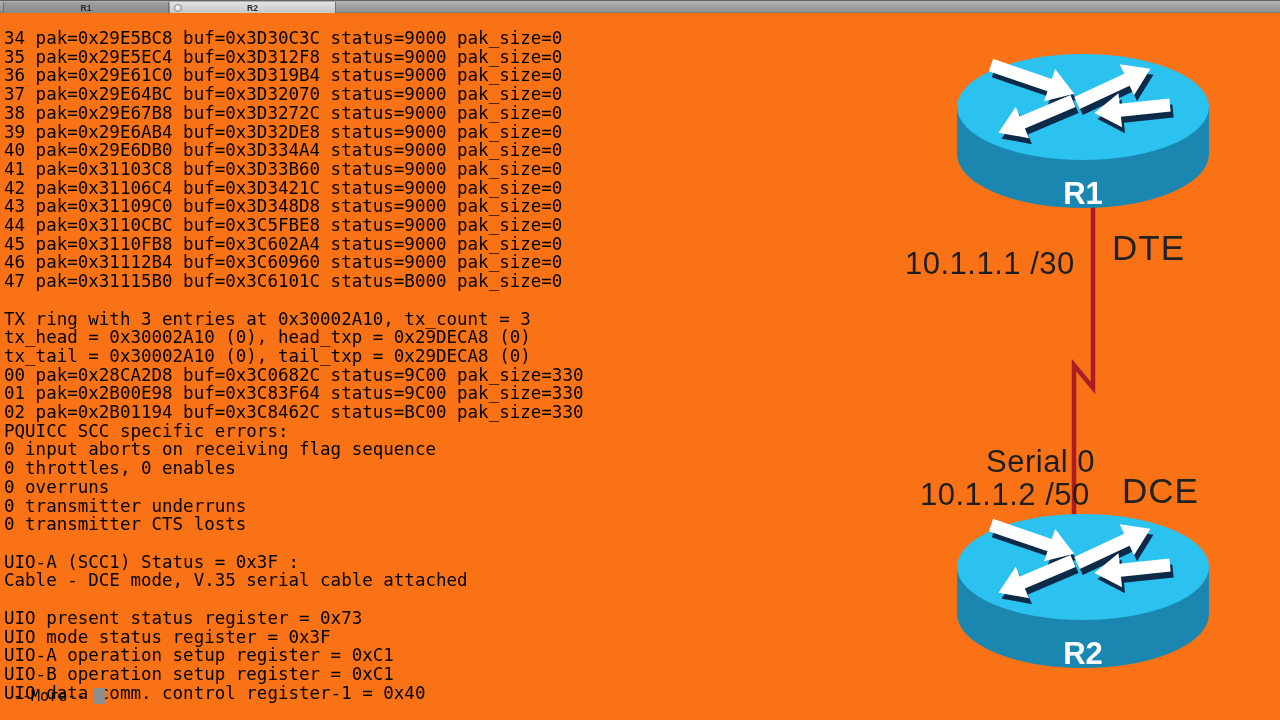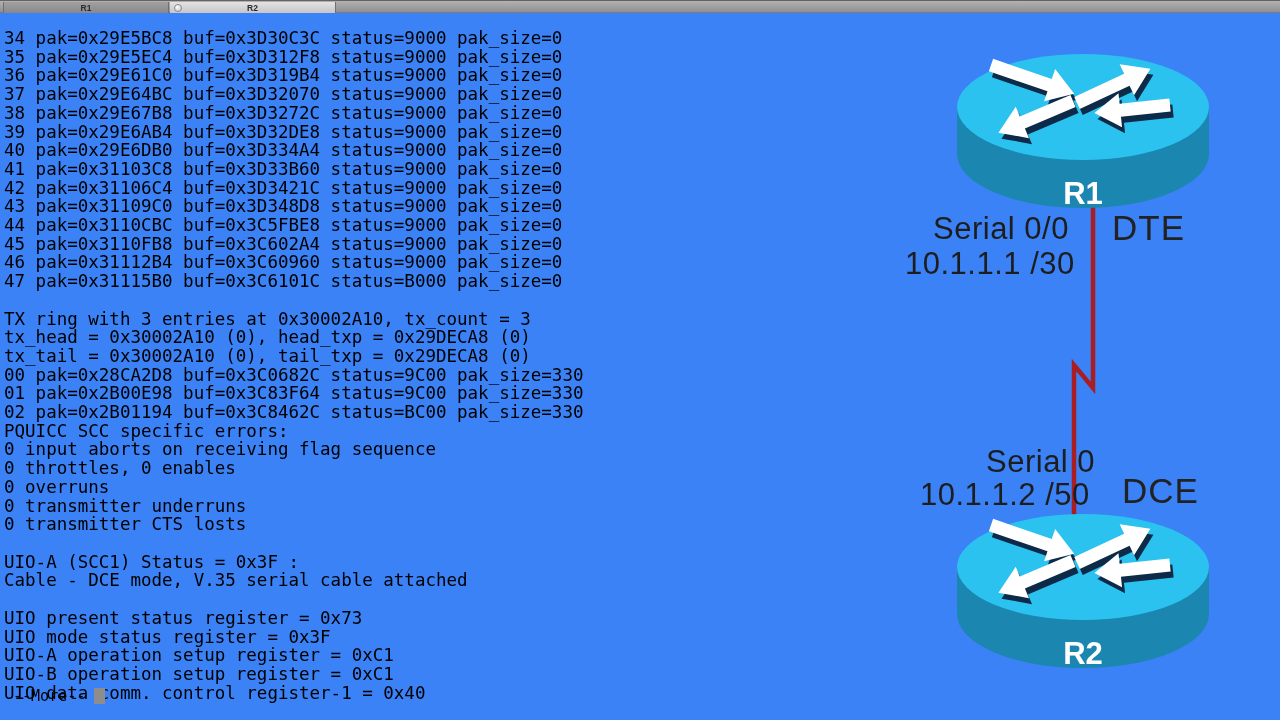--- a/index.html
+++ b/index.html
@@ -1,18 +1,18 @@
 <!DOCTYPE html>
 <html><head>
 <meta charset="utf-8">
 <style>
   * { margin:0; padding:0; box-sizing:border-box; }
   html,body { width:1280px; height:720px; overflow:hidden; background:#fdfdfd;
               font-family:"Liberation Sans", sans-serif; }
-  .stage { position:absolute; top:0; left:0; width:1280px; height:720px; background:#3b82f6; }
+  .stage { position:absolute; top:0; left:0; width:1280px; height:720px; background:#f97316; }
 
   
   .tabbar { position:absolute; top:0; left:0; width:1280px; height:13px;
             background:linear-gradient(#b2b2b2,#8f8f8f);
             border-top:1px solid #636363; border-bottom:1px solid #7d7d7d; }
   .tab { position:absolute; top:1px; height:11px; display:flex; align-items:center;
          justify-content:center; font-size:8.5px; font-weight:bold; color:#2b2b2b; }
   .tab-inactive { left:3px; width:166px; background:linear-gradient(#a0a0a0,#898989);
                   border-left:1px solid #6f6f6f; border-right:1px solid #6f6f6f; }
   .tab-active { left:170px; width:166px; background:linear-gradient(#e3e3e3,#c6c6c6);
@@ -35,21 +35,21 @@
   .diagram { position:absolute; top:0; left:870px; width:410px; height:720px; }
   .router { position:absolute; width:256px; height:160px; }
   .router-r1 { left:85px; top:51px; }   
   .router-r2 { left:85px; top:511px; }
   .link-svg { position:absolute; left:190px; top:195px; width:50px; height:325px; }
   .dlabel { position:absolute; color:#1d1d1d; white-space:nowrap; }
   .if-label  { font-size:31px; letter-spacing:0.5px; }
   .role-label { font-size:35px; letter-spacing:1px; color:#222; }
   .lbl-serial00 { left:63px;  top:211px; }
   .lbl-ip1      { left:35px;  top:246px; }
-  .lbl-dte      { left:242px; top:208px; }
+  .lbl-dte      { left:242px; top:228px; }
   .lbl-serial0  { left:76px;  top:444px;margin-left:40px; }
   .lbl-ip2      { left:50px;  top:477px; }
   .lbl-dce      { left:252px; top:471px; }
 </style>
 </head>
 <body>
 
 <div class="stage">
 
   <div class="tabbar">
@@ -169,21 +169,20 @@
         <g transform="translate(118,50) rotate(157)">
             <polygon points="0,-6.5 55,-6.5 55,-17 81,0 55,17 55,6.5 0,6.5"></polygon>
           </g>
         <g transform="translate(215,54) rotate(174)">
             <polygon points="0,-6.5 50,-6.5 50,-17 76,0 50,17 50,6.5 0,6.5"></polygon>
           </g>
       </g>
       <text x="128" y="153" text-anchor="middle" font-family="Liberation Sans, sans-serif" font-size="31" font-weight="bold" fill="#ffffff">R2</text>
     </svg>
 
-    <div class="dlabel if-label lbl-serial00">Serial 0/0</div>
     <div class="dlabel if-label lbl-ip1">10.1.1.1 /30</div>
     <div class="dlabel role-label lbl-dte">DTE</div>
     <div class="dlabel if-label lbl-serial0">Serial 0</div>
     <div class="dlabel if-label lbl-ip2">10.1.1.2 /50</div>
     <div class="dlabel role-label lbl-dce">DCE</div>
   </div>
 
 </div>
 
 </body></html>

